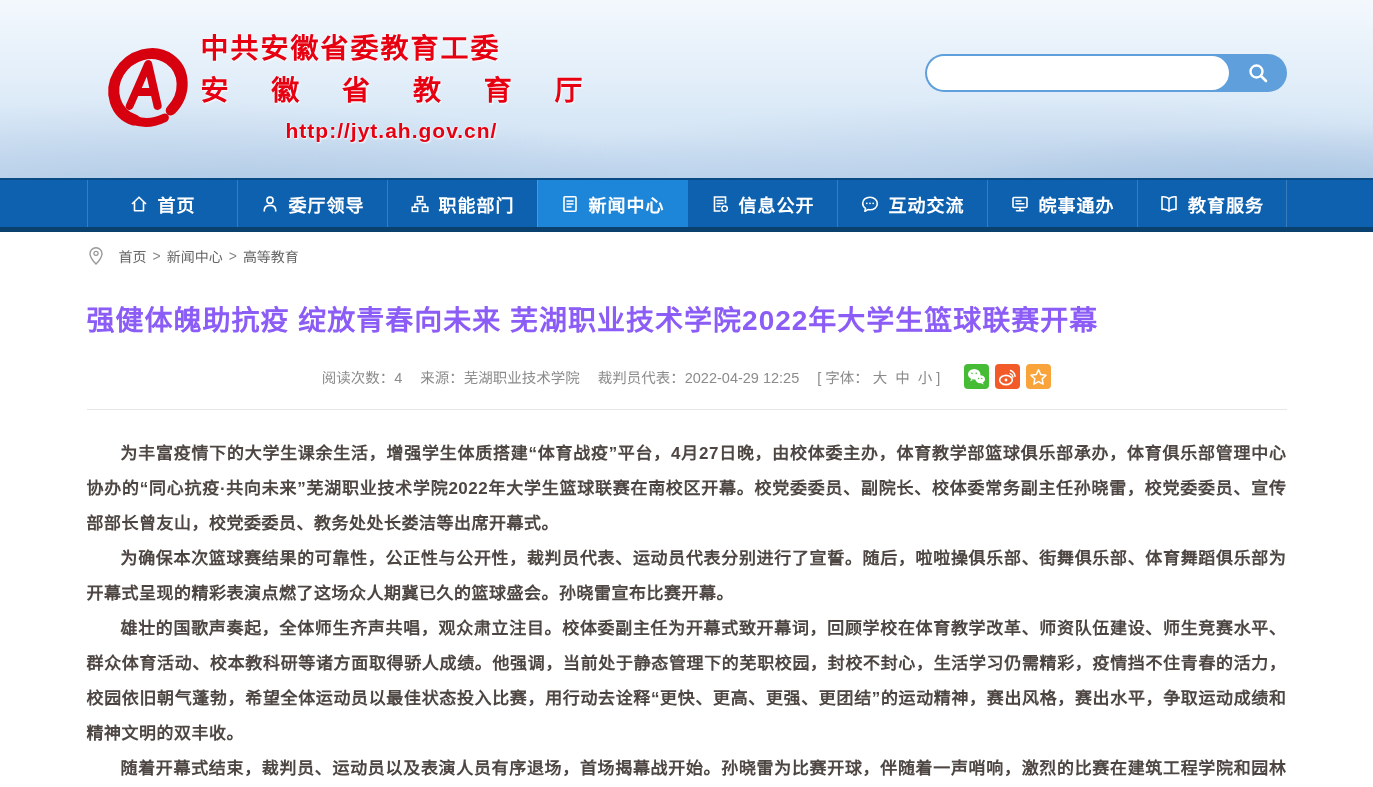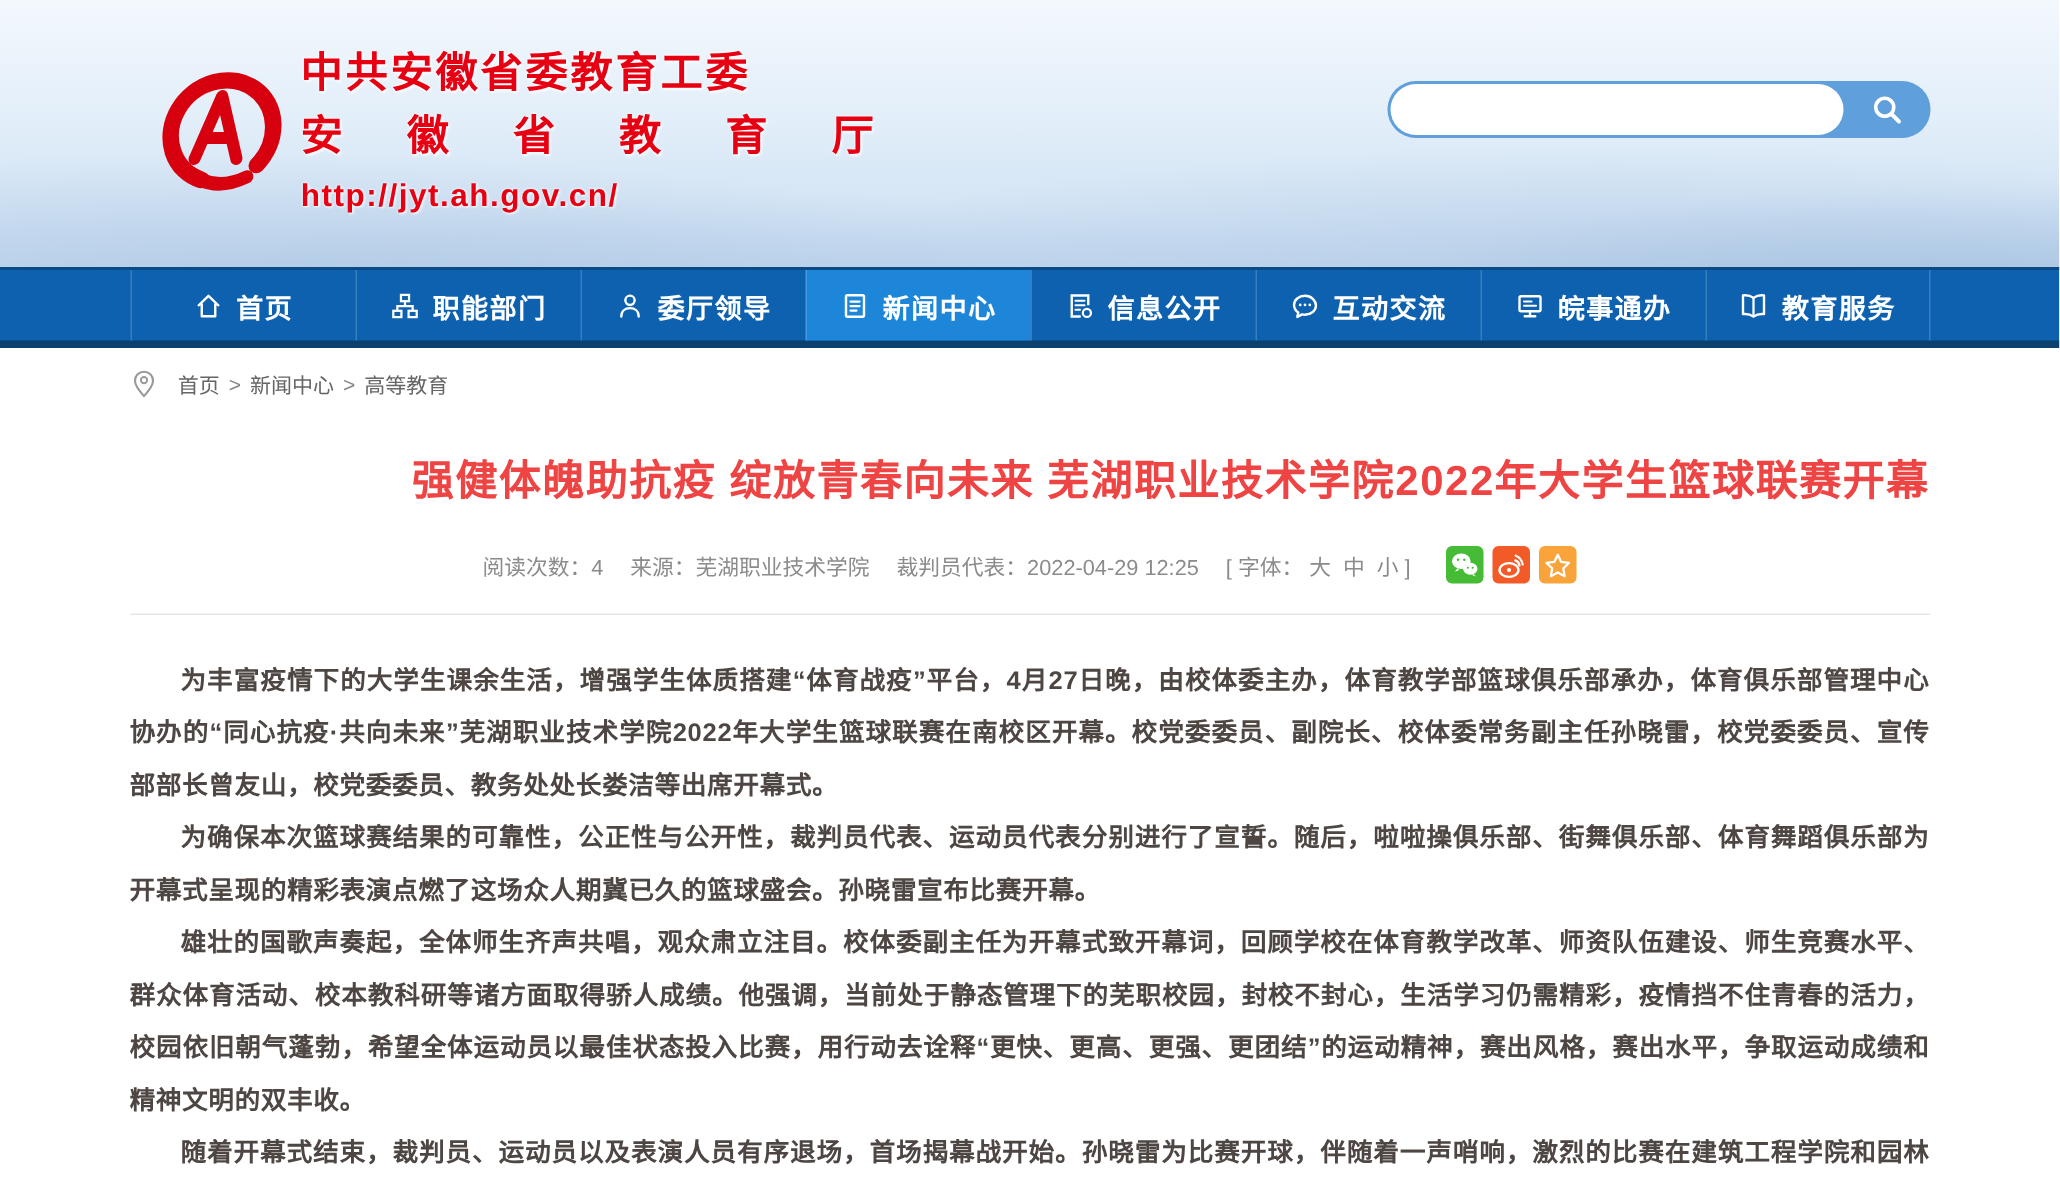--- a/index.html
+++ b/index.html
@@ -21,21 +21,21 @@
   .logo-link { position:absolute; left:10px; top:28px; display:flex; text-decoration:none; cursor:pointer; }
   .logo { width:92px; height:104px; margin-top:8px; }
   .titles { margin-left:12px; }
   .t1, .t2 {
     color:#e60012; font-weight:bold; font-size:28px; line-height:42px; letter-spacing:2px;
     text-shadow:0 0 2px #fff, 1px 1px 2px rgba(255,255,255,.9);
     white-space:nowrap;
   }
   .t2 { width:382px; text-align:justify; text-align-last:justify; letter-spacing:0; }
   .url {
-    color:#e60012; font-weight:bold; font-size:21px; margin-top:7px; text-align:left;
+    color:#e60012; font-weight:bold; font-size:21px; margin-top:7px; text-align:center;
     text-shadow:0 0 2px #fff, 1px 1px 2px rgba(255,255,255,.9); letter-spacing:1px;
   }
   .search { position:absolute; right:0px; top:54px; width:362px; height:38px;
     background:#5e9fdc; border-radius:19px; display:flex; overflow:hidden; }
   .search input { flex:1; border:none; outline:none; margin:2px 0 2px 2px; border-radius:17px;
     padding:0 14px; font-size:15px; background:#fff; }
   .search button { width:58px; background:transparent; border:none; cursor:pointer;
     display:flex; align-items:center; justify-content:center; }
 
   
@@ -53,21 +53,21 @@
   
   .crumbs { height:48px; display:flex; align-items:center; color:#666; font-size:14px; }
   .crumbs svg { margin-right:10px; }
   .crumb { color:#666; text-decoration:none; margin:0 4px; cursor:pointer; }
   .crumb.current { cursor:default; }
   .crumb-sep { color:#888; margin:0 2px; }
 
   
   .article { padding-top:22px; }
   h1.article-title {
-    text-align:right; font-size:28px; line-height:38px; color:#ef4444; font-weight:bold; letter-spacing:1px;
+    text-align:left; font-size:28px; line-height:38px; color:#8b5cf6; font-weight:bold; letter-spacing:1px;
   }
   .meta { margin-top:24px; display:flex; justify-content:center; align-items:center;
     color:#8b8b8b; font-size:14.5px; }
   .meta .seg { margin-right:18px; white-space:nowrap; }
   .meta .fontsize a { color:#8b8b8b; text-decoration:none; margin:0 4px; cursor:pointer; }
   .share { display:flex; align-items:center; }
   .share a { width:25px; height:25px; border-radius:4px; margin-left:6px; display:flex;
     align-items:center; justify-content:center; cursor:pointer; }
   .divider { border:none; border-top:1px solid #e6e6e6; margin-top:20px; }
   .content { padding-top:26px; }
@@ -113,33 +113,33 @@
   <nav class="nav">
     <div class="container nav-inner">
       <a class="nav-item">
         <svg width="20" height="20" viewBox="0 0 20 20">
           <path d="M3 10 L10 3.2 L17 10 M5.5 8.3 V16.8 H14.5 V8.3" fill="none" stroke="#fff" stroke-width="1.6" stroke-linejoin="round"></path>
         </svg>
         <span>首页</span>
       </a>
       <a class="nav-item">
         <svg width="20" height="20" viewBox="0 0 20 20">
+          <circle cx="10" cy="6.2" r="3.1" fill="none" stroke="#fff" stroke-width="1.6"></circle>
+          <path d="M4.2 17 c0-3.6 2.5-5.6 5.8-5.6 s5.8 2 5.8 5.6" fill="none" stroke="#fff" stroke-width="1.6" stroke-linecap="round"></path>
+        </svg>
+        <span>委厅领导</span>
+      </a>
+      <a class="nav-item">
+        <svg width="20" height="20" viewBox="0 0 20 20">
           <rect x="7.3" y="2.6" width="5.4" height="4.2" fill="none" stroke="#fff" stroke-width="1.5"></rect>
           <rect x="2.2" y="13.2" width="5.4" height="4.2" fill="none" stroke="#fff" stroke-width="1.5"></rect>
           <rect x="12.4" y="13.2" width="5.4" height="4.2" fill="none" stroke="#fff" stroke-width="1.5"></rect>
           <path d="M10 6.8 v3.2 M4.9 13.2 v-3.2 h10.2 v3.2" fill="none" stroke="#fff" stroke-width="1.5"></path>
         </svg>
         <span>职能部门</span>
-      </a>
-      <a class="nav-item">
-        <svg width="20" height="20" viewBox="0 0 20 20">
-          <circle cx="10" cy="6.2" r="3.1" fill="none" stroke="#fff" stroke-width="1.6"></circle>
-          <path d="M4.2 17 c0-3.6 2.5-5.6 5.8-5.6 s5.8 2 5.8 5.6" fill="none" stroke="#fff" stroke-width="1.6" stroke-linecap="round"></path>
-        </svg>
-        <span>委厅领导</span>
       </a>
       <a class="nav-item active">
         <svg width="20" height="20" viewBox="0 0 20 20">
           <rect x="4" y="2.8" width="12" height="14.4" rx="1" fill="none" stroke="#fff" stroke-width="1.6"></rect>
           <path d="M7 7 h6 M7 10 h6 M7 13 h4" stroke="#fff" stroke-width="1.5" stroke-linecap="round"></path>
         </svg>
         <span>新闻中心</span>
       </a>
       <a class="nav-item">
         <svg width="20" height="20" viewBox="0 0 20 20">

